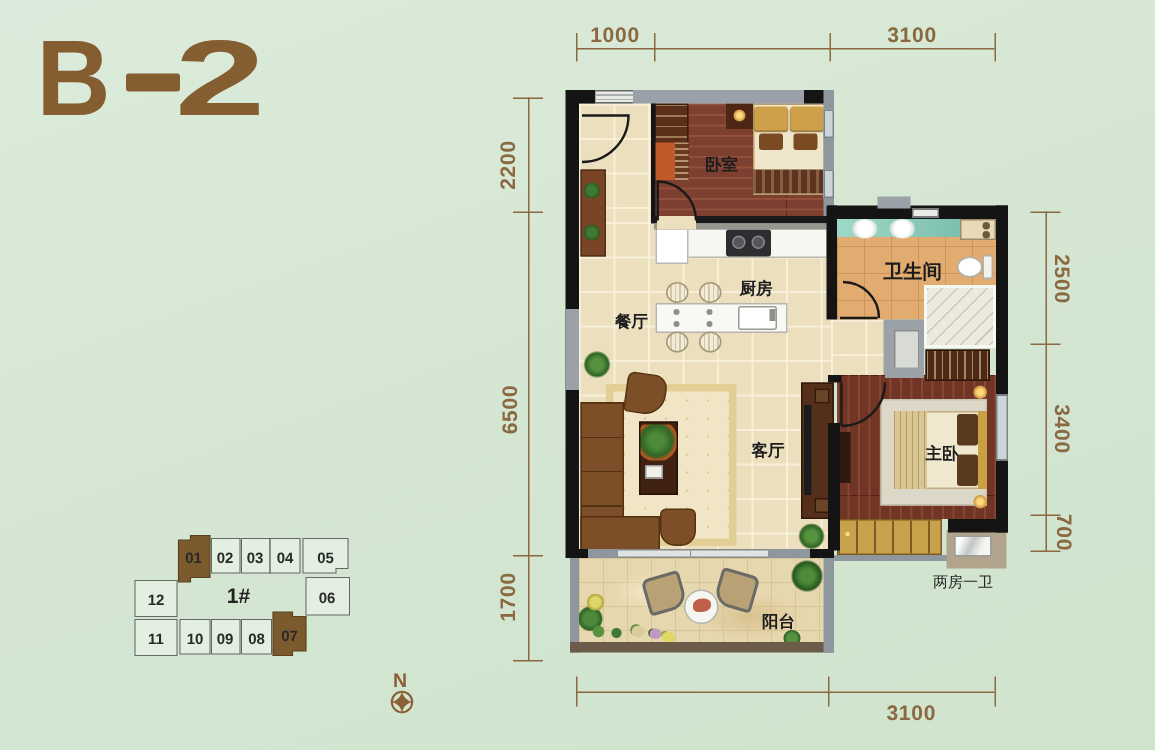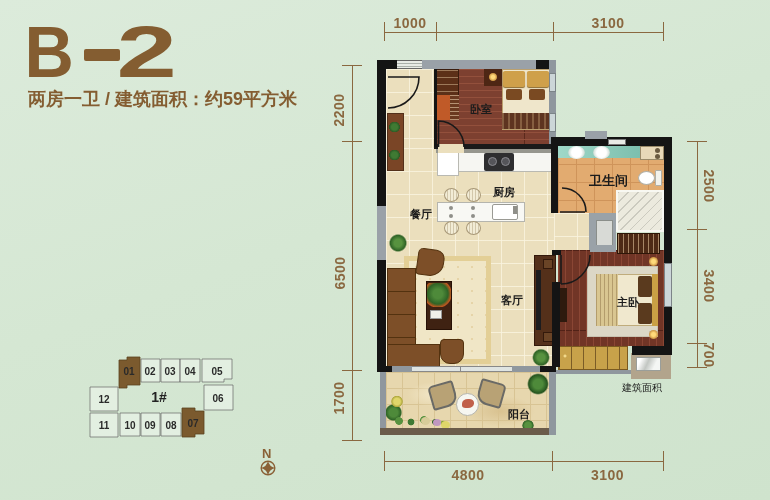--- a/index.html
+++ b/index.html
@@ -34,21 +34,20 @@
     linear-gradient(90deg,#d8c494 1px,transparent 1px);
     background-size:100% 100%,100% 100%,16px 16px,16px 16px;}
 </style>
 </head>
 <body>
 <div id="root">
 
   <div class="abs brown" style="left:25px;top:13px;font-size:67px;font-weight:bold;transform:scale(1.02,1.07);transform-origin:30px 27px;">B</div>
   <div class="abs" style="left:84px;top:49px;width:36px;height:12px;background:#845d31;border-radius:2px;"></div>
   <div class="abs brown" style="left:119px;top:13px;font-size:67px;font-weight:bold;transform:scale(1.62,1.07);transform-origin:4px 27px;">2</div>
-  <div class="abs brown" style="left:28px;top:87px;font-size:18px;font-weight:bold;">两房一卫 / 建筑面积：约59平方米</div>
 
   <div class="tile abs" style="left:386px;top:69px;width:50px;height:80px;"></div>
   <div class="tile abs" style="left:386px;top:148px;width:168px;height:219px;"></div>
   <div class="wood abs" style="left:434px;top:69px;width:116px;height:78px;"></div>
   <div class="tile abs" style="left:554px;top:213px;width:37px;height:42px;"></div>
   <div class="btile abs" style="left:558px;top:146px;width:106px;height:67px;"></div>
   <div class="abs" style="left:589px;top:213px;width:27px;height:39px;background:#9aa2a8;"></div>
   <div class="woodv abs" style="left:558px;top:250px;width:106px;height:96px;"></div>
   <div class="marble abs" style="left:386px;top:372px;width:163px;height:56px;"></div>
 
@@ -211,21 +210,20 @@
   <div class="abs" style="left:384px;top:22px;width:1px;height:19px;background:#8a6840;"></div>
   <div class="abs" style="left:436px;top:22px;width:1px;height:19px;background:#8a6840;"></div>
   <div class="abs" style="left:553px;top:22px;width:1px;height:19px;background:#8a6840;"></div>
   <div class="abs" style="left:663px;top:22px;width:1px;height:19px;background:#8a6840;"></div>
   <div class="dimtxt" style="left:384px;top:15px;width:52px;text-align:center;">1000</div>
   <div class="dimtxt" style="left:553px;top:15px;width:110px;text-align:center;">3100</div>
   <div class="abs" style="left:384px;top:461px;width:279px;height:1px;background:#8a6840;"></div>
   <div class="abs" style="left:384px;top:451px;width:1px;height:20px;background:#8a6840;"></div>
   <div class="abs" style="left:552px;top:451px;width:1px;height:20px;background:#8a6840;"></div>
   <div class="abs" style="left:663px;top:451px;width:1px;height:20px;background:#8a6840;"></div>
-  <div class="dimtxt" style="left:384px;top:467px;width:168px;text-align:center;">4800</div>
   <div class="dimtxt" style="left:552px;top:467px;width:111px;text-align:center;">3100</div>
   <div class="abs" style="left:352px;top:65px;width:1px;height:375px;background:#8a6840;"></div>
   <div class="abs" style="left:342px;top:65px;width:20px;height:1px;background:#8a6840;"></div>
   <div class="abs" style="left:342px;top:141px;width:20px;height:1px;background:#8a6840;"></div>
   <div class="abs" style="left:342px;top:370px;width:20px;height:1px;background:#8a6840;"></div>
   <div class="abs" style="left:342px;top:440px;width:20px;height:1px;background:#8a6840;"></div>
   <div class="dimtxt vdim" style="left:322px;top:102px;transform:rotate(-90deg);">2200</div>
   <div class="dimtxt vdim" style="left:323px;top:265px;transform:rotate(-90deg);">6500</div>
   <div class="dimtxt vdim" style="left:322px;top:390px;transform:rotate(-90deg);">1700</div>
   <div class="abs" style="left:697px;top:141px;width:1px;height:227px;background:#8a6840;"></div>
@@ -237,21 +235,21 @@
   <div class="dimtxt vdim" style="left:692px;top:278px;transform:rotate(90deg);">3400</div>
   <div class="dimtxt vdim" style="left:697px;top:347px;transform:rotate(90deg);">700</div>
 
   <div class="lbl" style="left:470px;top:102px;font-size:11px;">卧室</div>
   <div class="lbl" style="left:493px;top:185px;font-size:11px;">厨房</div>
   <div class="lbl" style="left:410px;top:207px;font-size:11px;">餐厅</div>
   <div class="lbl" style="left:589px;top:172px;font-size:13px;">卫生间</div>
   <div class="lbl" style="left:501px;top:293px;font-size:11px;">客厅</div>
   <div class="lbl" style="left:617px;top:295px;font-size:11px;">主卧</div>
   <div class="lbl" style="left:508px;top:407px;font-size:11px;">阳台</div>
-  <div class="lbl" style="left:622px;top:381px;font-size:10px;font-weight:normal;">建筑面积</div>
+  <div class="lbl" style="left:622px;top:381px;font-size:10px;font-weight:normal;">两房一卫</div>
 
 
   <div class="abs" style="left:262px;top:446px;color:#8a6137;font-size:13px;font-weight:bold;">N</div>
   <svg class="abs" style="left:259px;top:459px;" width="18" height="18" viewBox="0 0 18 18">
     <circle cx="9" cy="9" r="6.8" fill="none" stroke="#8a6137" stroke-width="1.4"></circle>
     <path d="M9 1.8 Q10.2 7.8 16.2 9 Q10.2 10.2 9 16.2 Q7.8 10.2 1.8 9 Q7.8 7.8 9 1.8 Z" fill="#8a6137"></path>
   </svg>
 
   <svg class="abs" style="left:85px;top:352px;" width="155" height="92" viewBox="0 0 155 92">
     <g stroke="#666" stroke-width="0.7" fill="rgba(255,255,255,0.35)">

